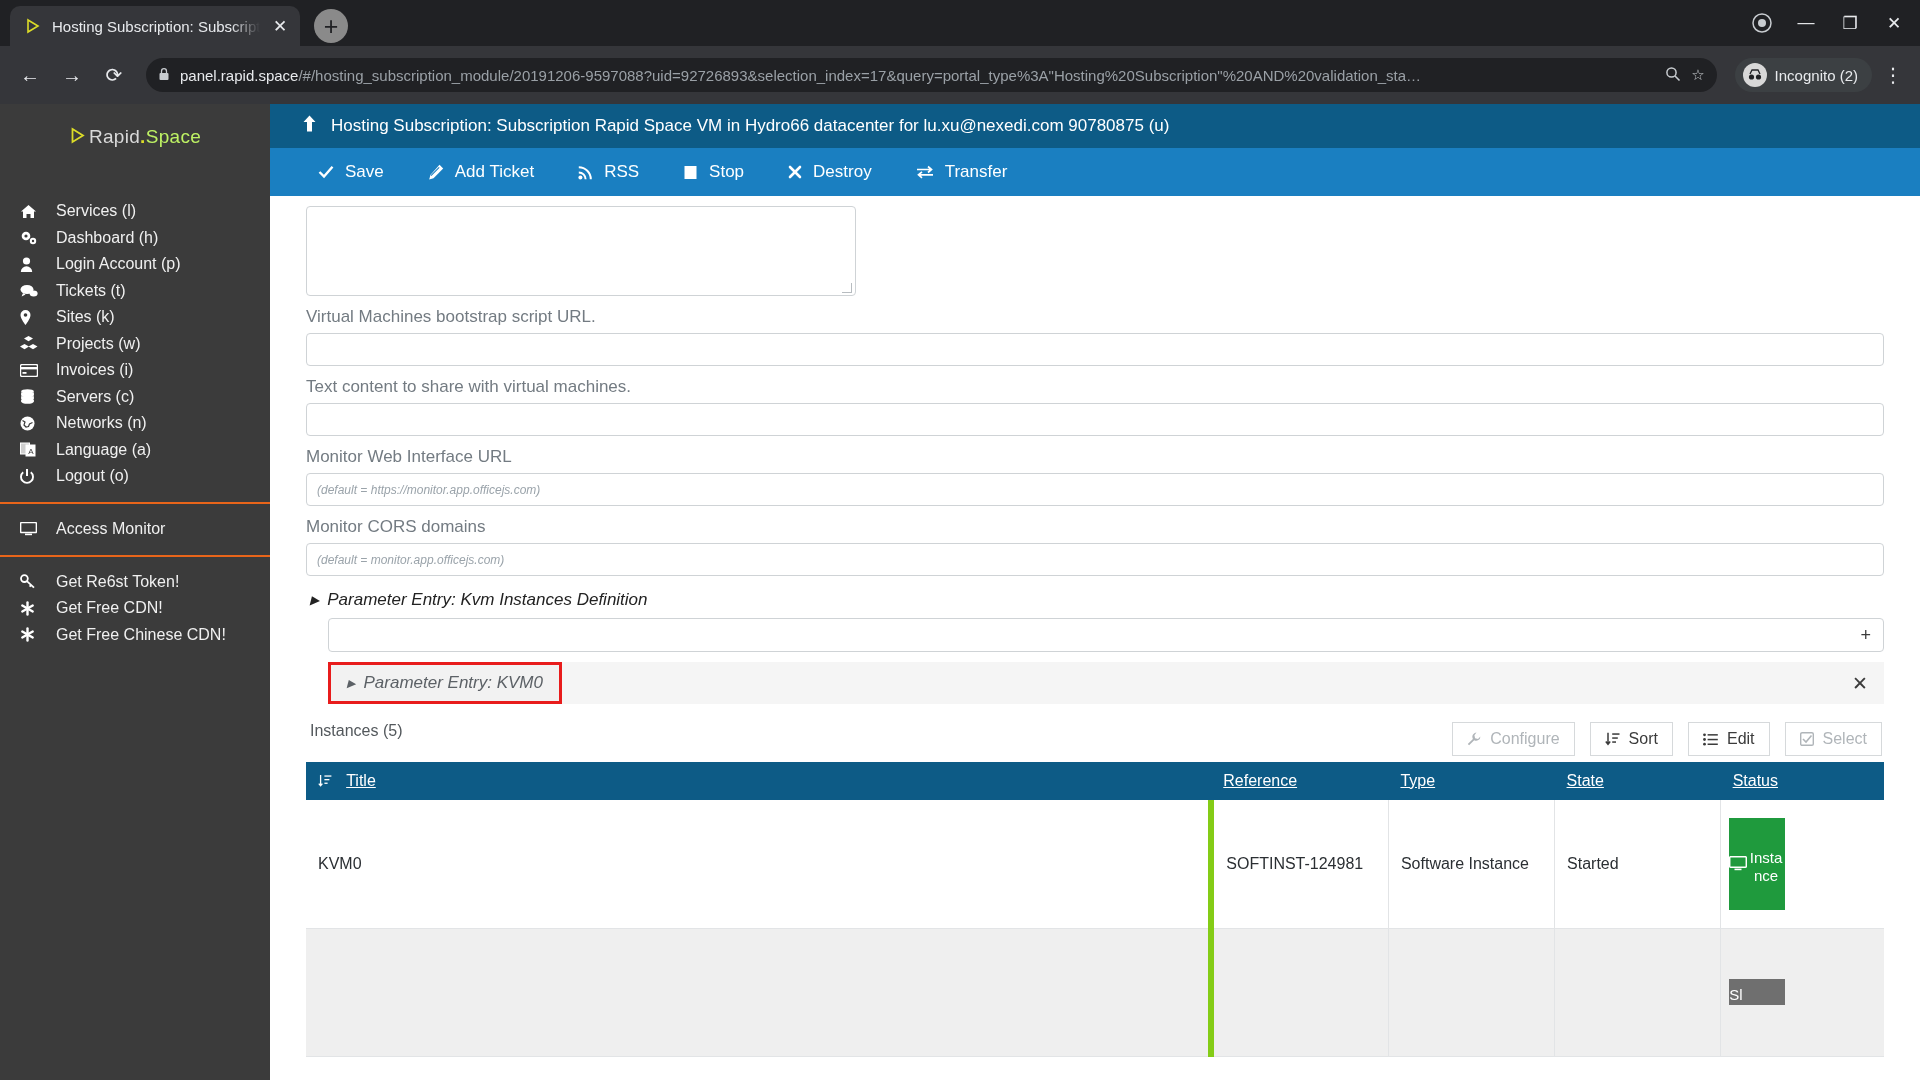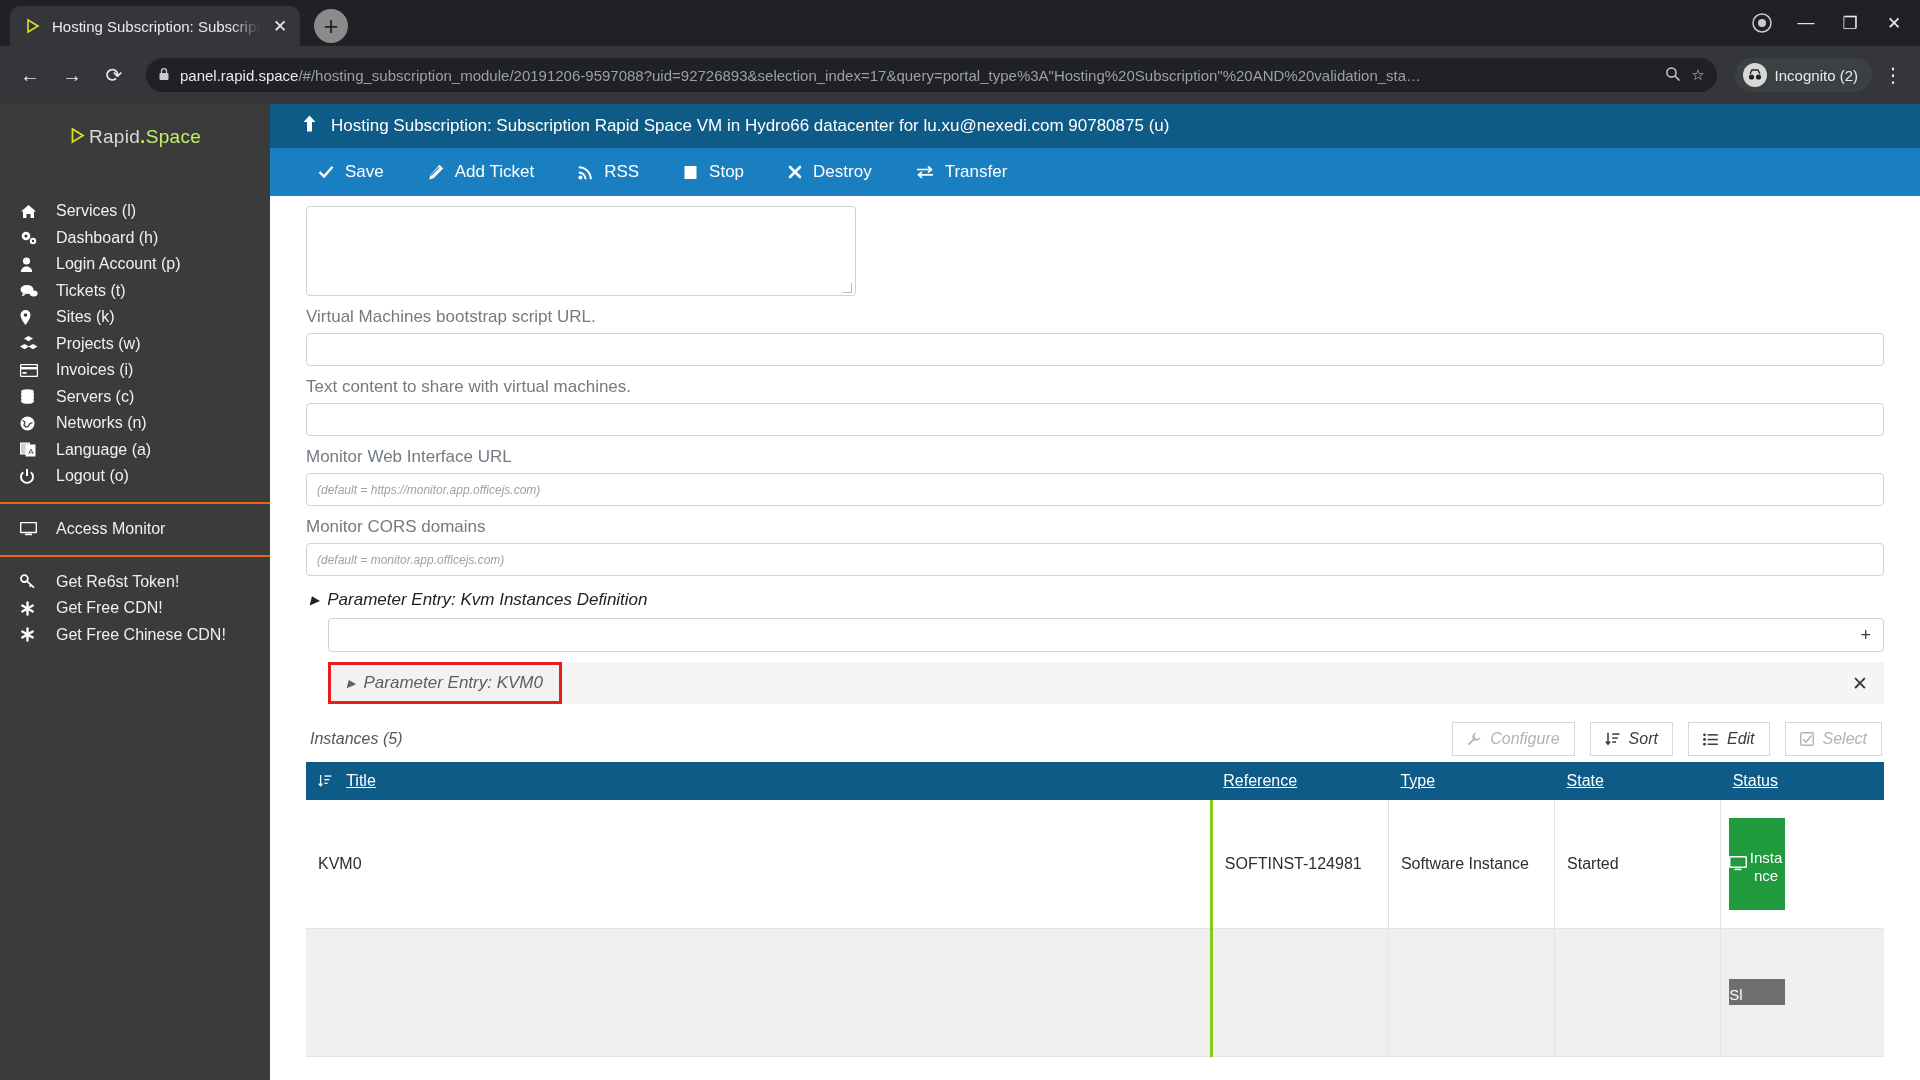--- a/index.html
+++ b/index.html
@@ -280,23 +280,22 @@
     font-style: italic;
     color: #5c6166;
     gap: 8px;
   }
   .param-entry-label .caret { font-size: 11px; color: #5c6166; }
   .param-entry-close { color: #3b3b3b; font-size: 19px; padding-right: 2px; }
 
   
   .listbox { margin-top: 18px; }
   .listbox-head {
-    display: flex; align-items: center; justify-content: space-between;
+    display: flex; justify-content: space-between;
     padding: 0 2px 6px 4px;
-    font-style: italic;
   }
   .listbox-title { color: #53585c; font-size: 16px; }
   .listbox-actions { display: flex; align-items: center; gap: 16px; }
   .lb-btn {
     display: flex; align-items: center; gap: 9px;
     border: 1px solid #d6d9db;
     background: #fff;
     height: 34px;
     padding: 0 14px;
     font-size: 16px;
@@ -325,21 +324,21 @@
   .sort-icon { display: inline-flex; margin-right: 10px; vertical-align: -2px; }
   table.inst tbody td {
     border-right: 1px solid #e2e4e6;
     border-bottom: 1px solid #e2e4e6;
     font-size: 16px;
     color: #2b2f33;
     padding: 10px 12px;
     vertical-align: middle;
     height: 128px;
   }
-  table.inst tbody td.c-title { border-right: 3px solid #84cc16; }
+  table.inst tbody td.c-title { border-right: 6px solid #84cc16; }
   table.inst tbody td.c-status { border-right: none; padding: 6px 8px; }
   .status-badge {
     background: #1f9a3d;
     color: #fff;
     width: 56px;
     min-height: 92px;
     display: flex; flex-direction: row; align-items: center;
     padding-top: 6px;
     font-size: 15px;
     line-height: 1.18;

